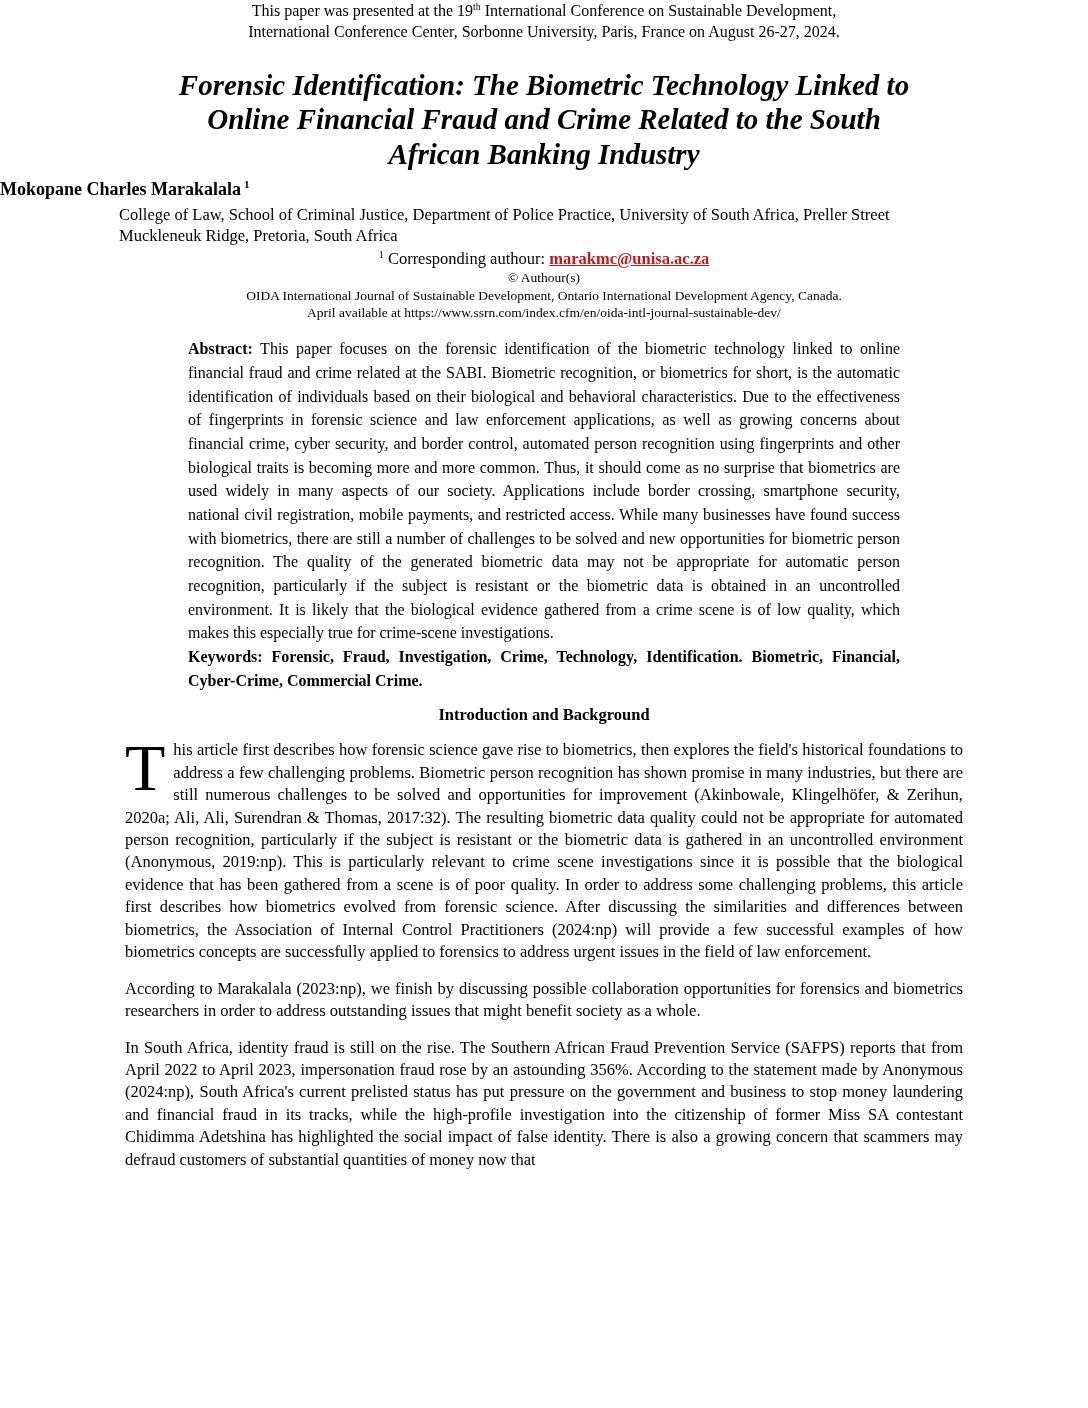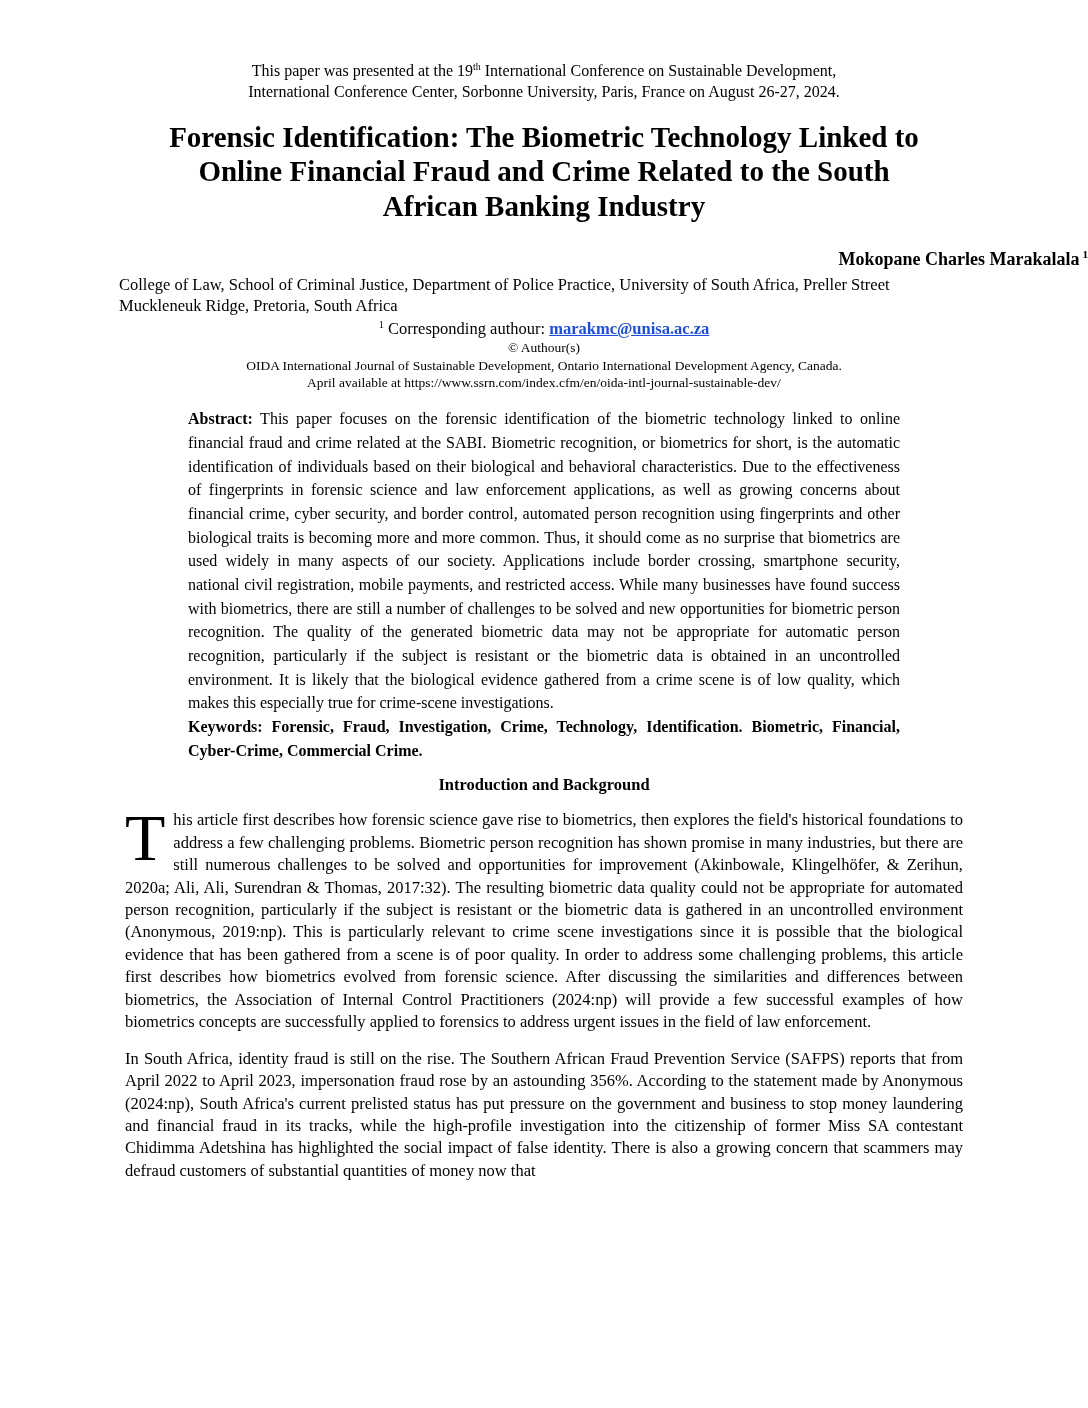--- a/index.html
+++ b/index.html
@@ -2,58 +2,59 @@
 <html><head>
 <meta charset="utf-8">
 <style>
   html, body { margin: 0; padding: 0; }
   body {
     width: 1088px; height: 1408px;
     background: #ffffff;
     color: #000000;
     font-family: "Liberation Serif", "DejaVu Serif", serif;
   }
-  .page { padding-top: 60px; }
+  .page { }
 
   sup { font-size: 62%; vertical-align: super; line-height: 0; }
 
   .conf-note {
     text-align: center;
     font-size: 16px;
     line-height: 1.32;
     width: 760px;
     margin: 0 auto;
   }
 
   .title {
     font-size: 29px;
     font-weight: 700;
     text-align: center;
     line-height: 1.18;
-    margin: 18px auto 0;
+    margin: 26px auto 0;
     width: 940px;
+    font-style: italic;
   }
 
   .author {
-    text-align: right;
+    text-align: left;
     font-size: 18px;
     font-weight: 700;
-    margin-top: 26px;
+    margin-top: 8px;
   }
   .author sup { margin-left: 3px; }
 
   .affil {
     text-align: left;
     font-size: 16.5px;
     line-height: 1.3;
     width: 850px;
     margin: 4px auto 0;
   }
   .corr { text-align: center; font-size: 16.5px; margin-top: 2px; }
-  .email { color: #1d4ed8; font-weight: 700; text-decoration: underline; cursor: pointer; text-align: center; }
+  .email { color: #b91c1c; font-weight: 700; text-decoration: underline; cursor: pointer; text-align: center; }
 
   .pub {
     text-align: center;
     font-size: 13.5px;
     line-height: 1.32;
   }
 
   .abstract {
     width: 712px;
     margin: 15px auto 0;
@@ -113,16 +114,17 @@
   </div>
 
   <p class="abstract"><b>Abstract:</b><span> This paper focuses on the forensic identification of the biometric technology linked to online financial fraud and crime related at the SABI. Biometric recognition, or biometrics for short, is the automatic identification of individuals based on their biological and behavioral characteristics. Due to the effectiveness of fingerprints in forensic science and law enforcement applications, as well as growing concerns about financial crime, cyber security, and border control, automated person recognition using fingerprints and other biological traits is becoming more and more common. Thus, it should come as no surprise that biometrics are used widely in many aspects of our society. Applications include border crossing, smartphone security, national civil registration, mobile payments, and restricted access. While many businesses have found success with biometrics, there are still a number of challenges to be solved and new opportunities for biometric person recognition. The quality of the generated biometric data may not be appropriate for automatic person recognition, particularly if the subject is resistant or the biometric data is obtained in an uncontrolled environment. It is likely that the biological evidence gathered from a crime scene is of low quality, which makes this especially true for crime-scene investigations.</span></p>
 
   <p class="abstract keywords"><b>Keywords:</b><span> Forensic, Fraud, Investigation, Crime, Technology, Identification. Biometric, Financial, Cyber-Crime, Commercial Crime.</span></p>
 
   <h2 class="section-heading">Introduction and Background</h2>
 
   <p class="body-para"><span class="dropcap">T</span><span>his article first describes how forensic science gave rise to biometrics, then explores the field's historical foundations to address a few challenging problems. Biometric person recognition has shown promise in many industries, but there are still numerous challenges to be solved and opportunities for improvement (Akinbowale, Klingelhöfer, &amp; Zerihun, 2020a; Ali, Ali, Surendran &amp; Thomas, 2017:32). The resulting biometric data quality could not be appropriate for automated person recognition, particularly if the subject is resistant or the biometric data is gathered in an uncontrolled environment (Anonymous, 2019:np). This is particularly relevant to crime scene investigations since it is possible that the biological evidence that has been gathered from a scene is of poor quality. In order to address some challenging problems, this article first describes how biometrics evolved from forensic science. After discussing the similarities and differences between biometrics, the Association of Internal Control Practitioners (2024:np) will provide a few successful examples of how biometrics concepts are successfully applied to forensics to address urgent issues in the field of law enforcement.</span></p>
 
+  <p class="body-para">According to Marakalala (2023:np), we finish by discussing possible collaboration opportunities for forensics and biometrics researchers in order to address outstanding issues that might benefit society as a whole.</p>
 
   <p class="body-para">In South Africa, identity fraud is still on the rise. The Southern African Fraud Prevention Service (SAFPS) reports that from April 2022 to April 2023, impersonation fraud rose by an astounding 356%. According to the statement made by Anonymous (2024:np), South Africa's current prelisted status has put pressure on the government and business to stop money laundering and financial fraud in its tracks, while the high-profile investigation into the citizenship of former Miss SA contestant Chidimma Adetshina has highlighted the social impact of false identity. There is also a growing concern that scammers may defraud customers of substantial quantities of money now that</p>
 
 </div>
 
 </body></html>

